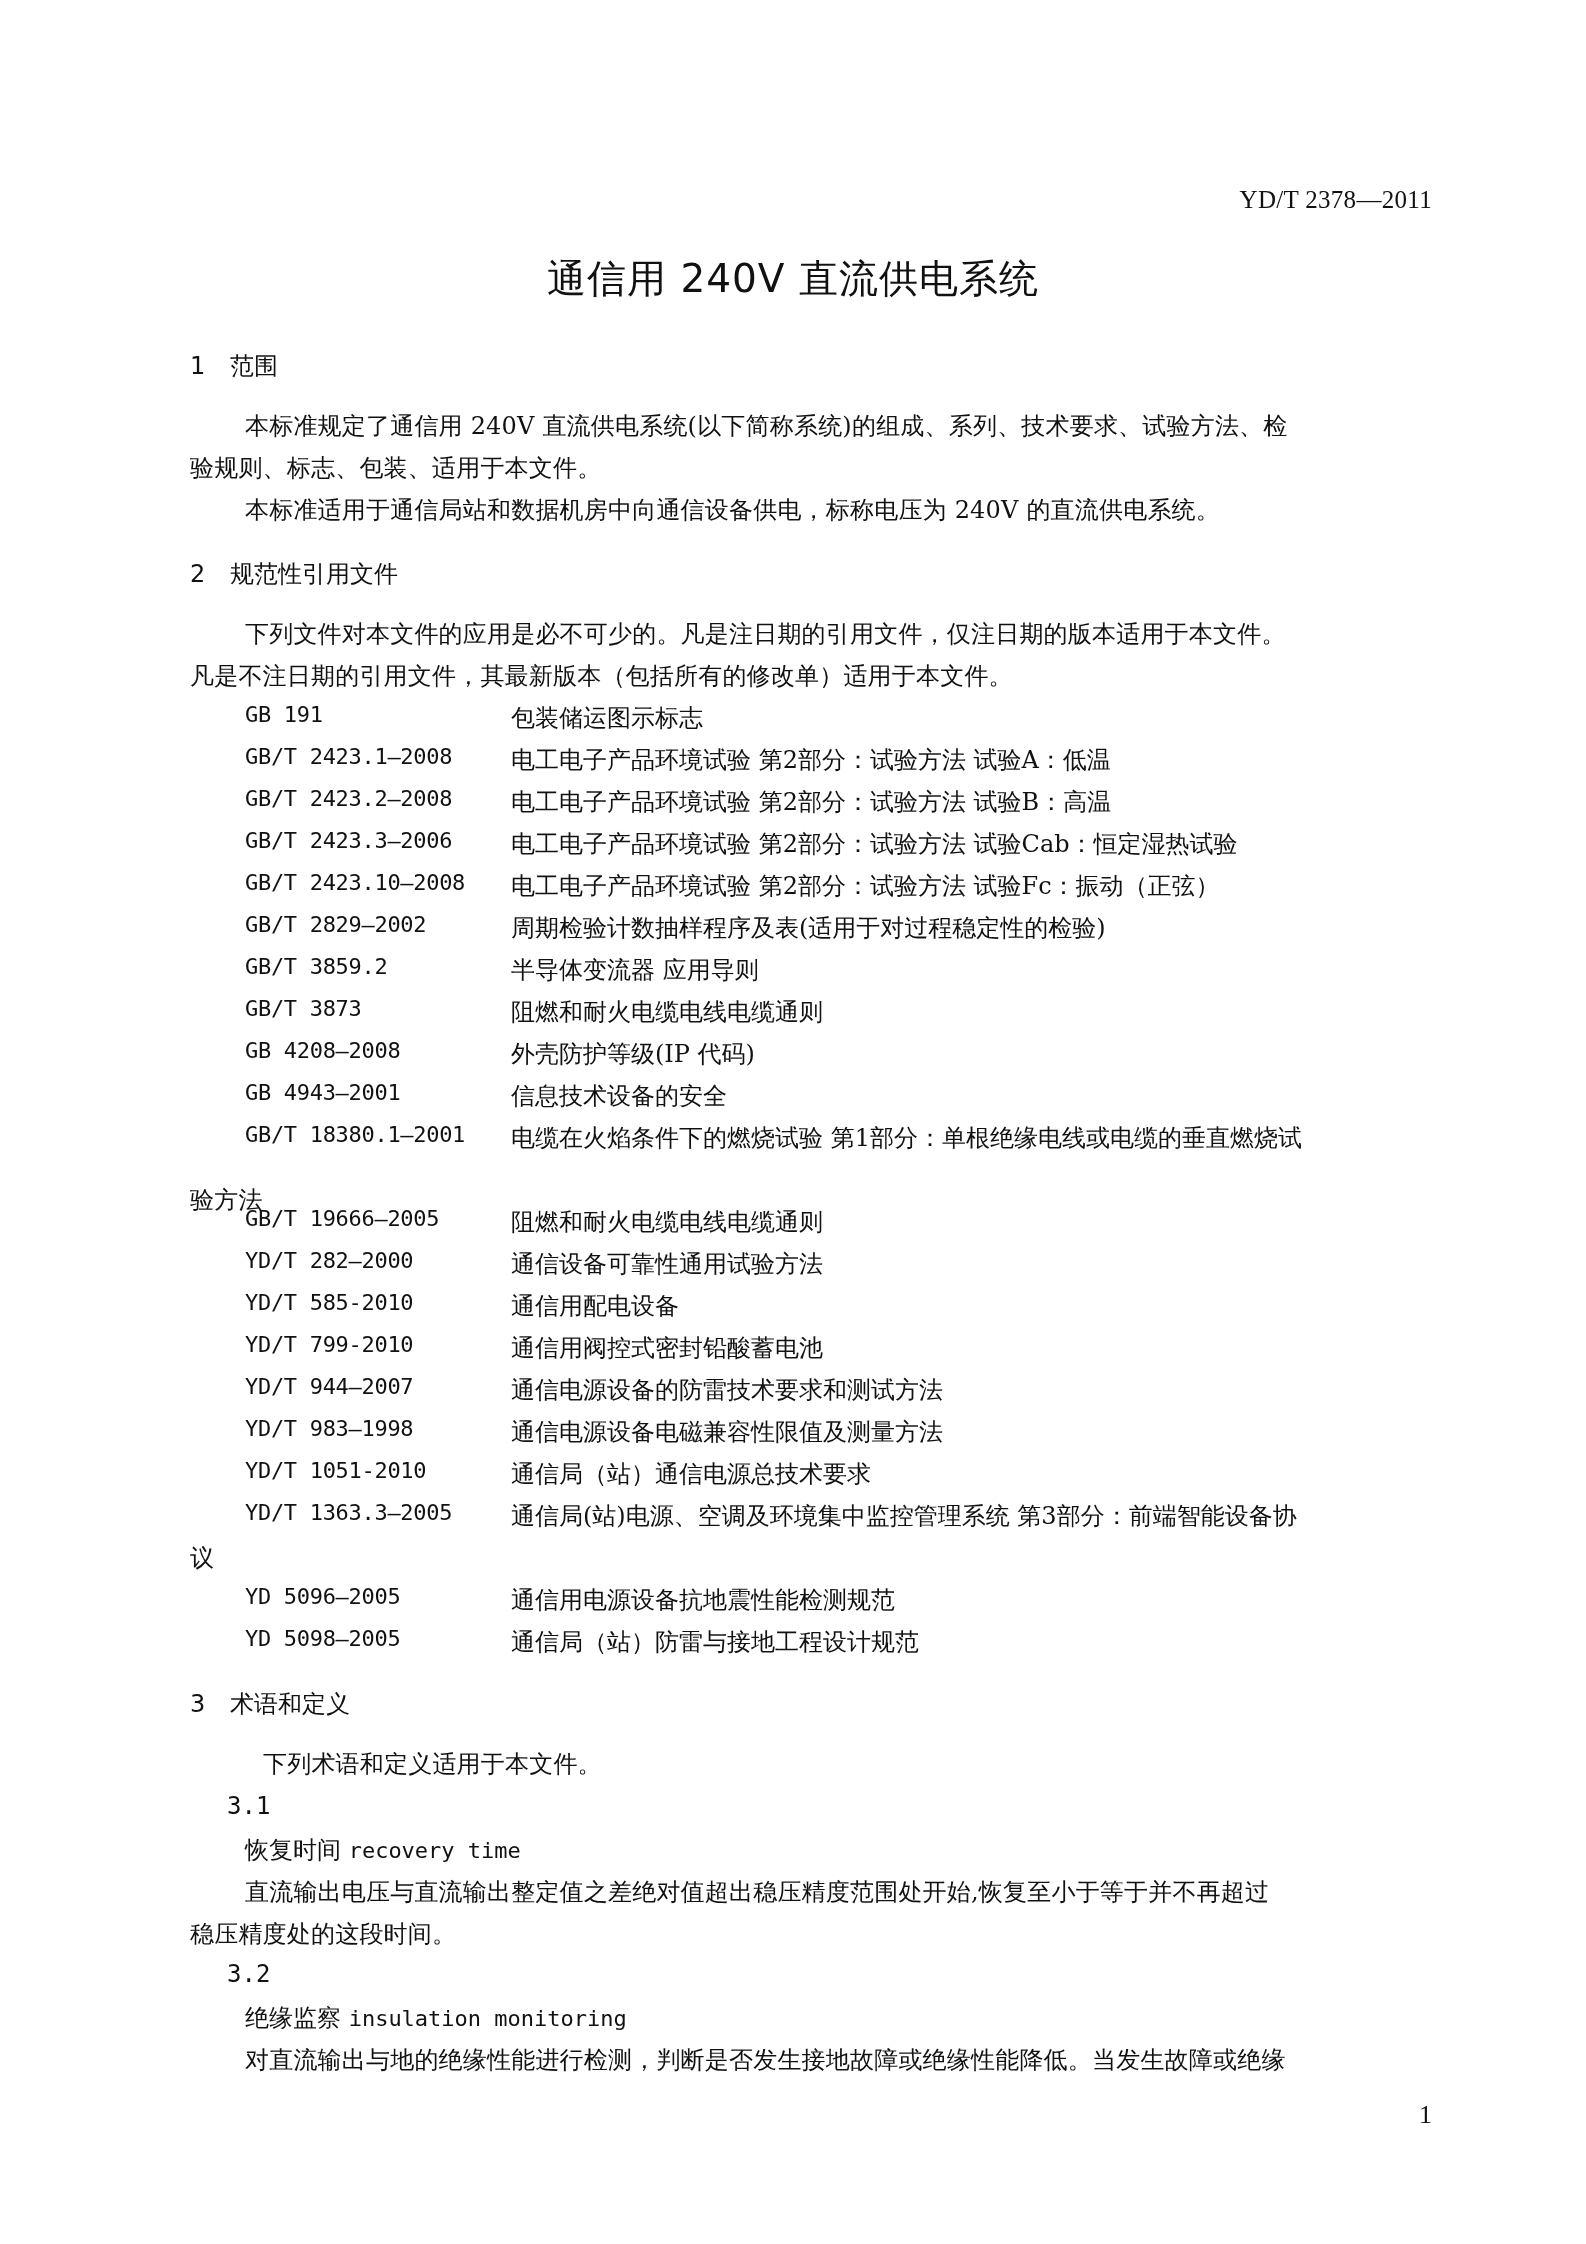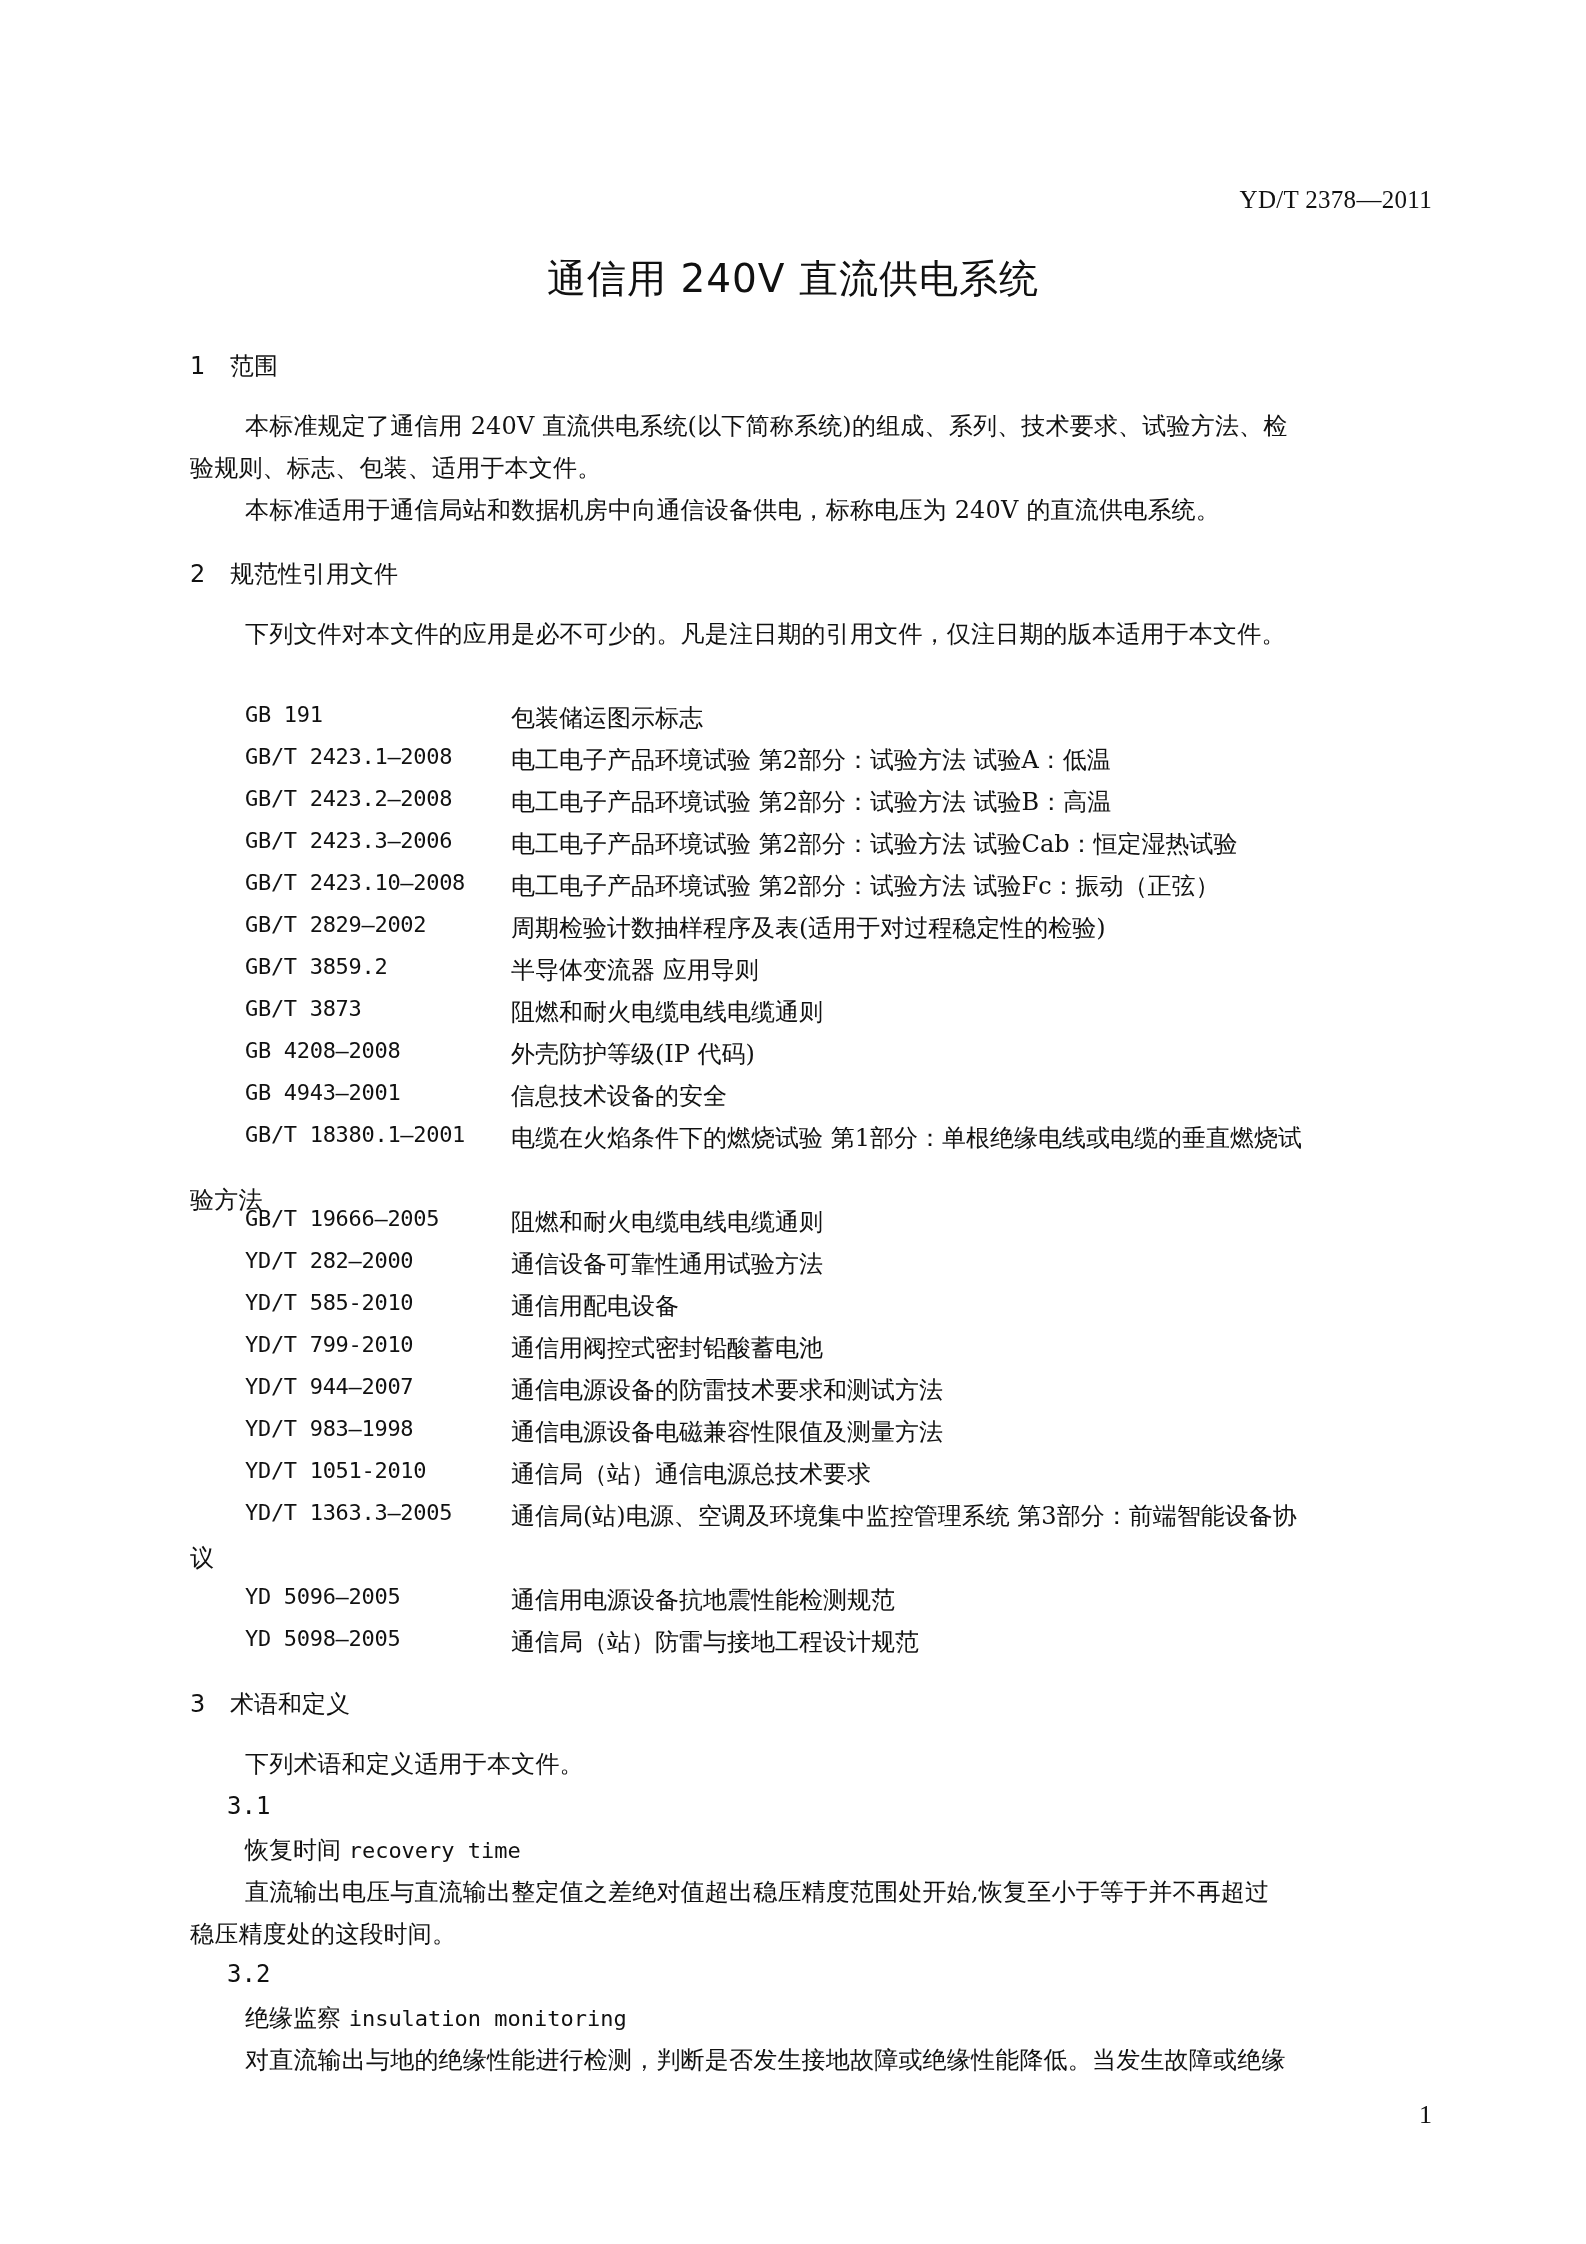--- a/index.html
+++ b/index.html
@@ -70,20 +70,21 @@
     <span class="num">1</span><span>范围</span>
   </div>
   <div class="abs para p-indent" style="top:410px;">本标准规定了通信用 240V 直流供电系统(以下简称系统)的组成、系列、技术要求、试验方法、检</div>
   <div class="abs para p-left" style="top:452px;">验规则、标志、包装、适用于本文件。</div>
   <div class="abs para p-indent" style="top:494px;">本标准适用于通信局站和数据机房中向通信设备供电，标称电压为 240V 的直流供电系统。</div>
 
   <div class="abs sec-head" style="top:558px;">
     <span class="num">2</span><span>规范性引用文件</span>
   </div>
   <div class="abs para p-indent" style="top:618px;">下列文件对本文件的应用是必不可少的。凡是注日期的引用文件，仅注日期的版本适用于本文件。</div>
+  <div class="abs para p-left" style="top:660px;">凡是不注日期的引用文件，其最新版本（包括所有的修改单）适用于本文件。</div>
 
   <div>
     <div class="abs ref-row" style="top:702px;">
       <span class="ref-code">GB 191</span>
       <span class="ref-title">包装储运图示标志</span>
     </div>
     <div class="abs ref-row" style="top:744px;">
       <span class="ref-code">GB/T 2423.1—2008</span>
       <span class="ref-title">电工电子产品环境试验 第2部分：试验方法 试验A：低温</span>
     </div>
@@ -163,21 +164,21 @@
     </div>
     <div class="abs ref-row" style="top:1626px;">
       <span class="ref-code">YD 5098—2005</span>
       <span class="ref-title">通信局（站）防雷与接地工程设计规范</span>
     </div>
   </div>
 
   <div class="abs sec-head" style="top:1688px;">
     <span class="num">3</span><span>术语和定义</span>
   </div>
-  <div class="abs para p-indent" style="top:1748px;">下列术语和定义适用于本文件。</div>
+  <div class="abs para p-indent" style="top:1748px;margin-left:18px;">下列术语和定义适用于本文件。</div>
 
   <div class="abs term-num" style="top:1792px;">3.1</div>
   <div class="abs term-name" style="top:1834px;">
     <span>恢复时间</span>
     <span class="en">recovery time</span>
   </div>
   <div class="abs para p-indent" style="top:1876px;">直流输出电压与直流输出整定值之差绝对值超出稳压精度范围处开始,恢复至小于等于并不再超过</div>
   <div class="abs para p-left" style="top:1918px;">稳压精度处的这段时间。</div>
 
   <div class="abs term-num" style="top:1960px;">3.2</div>

